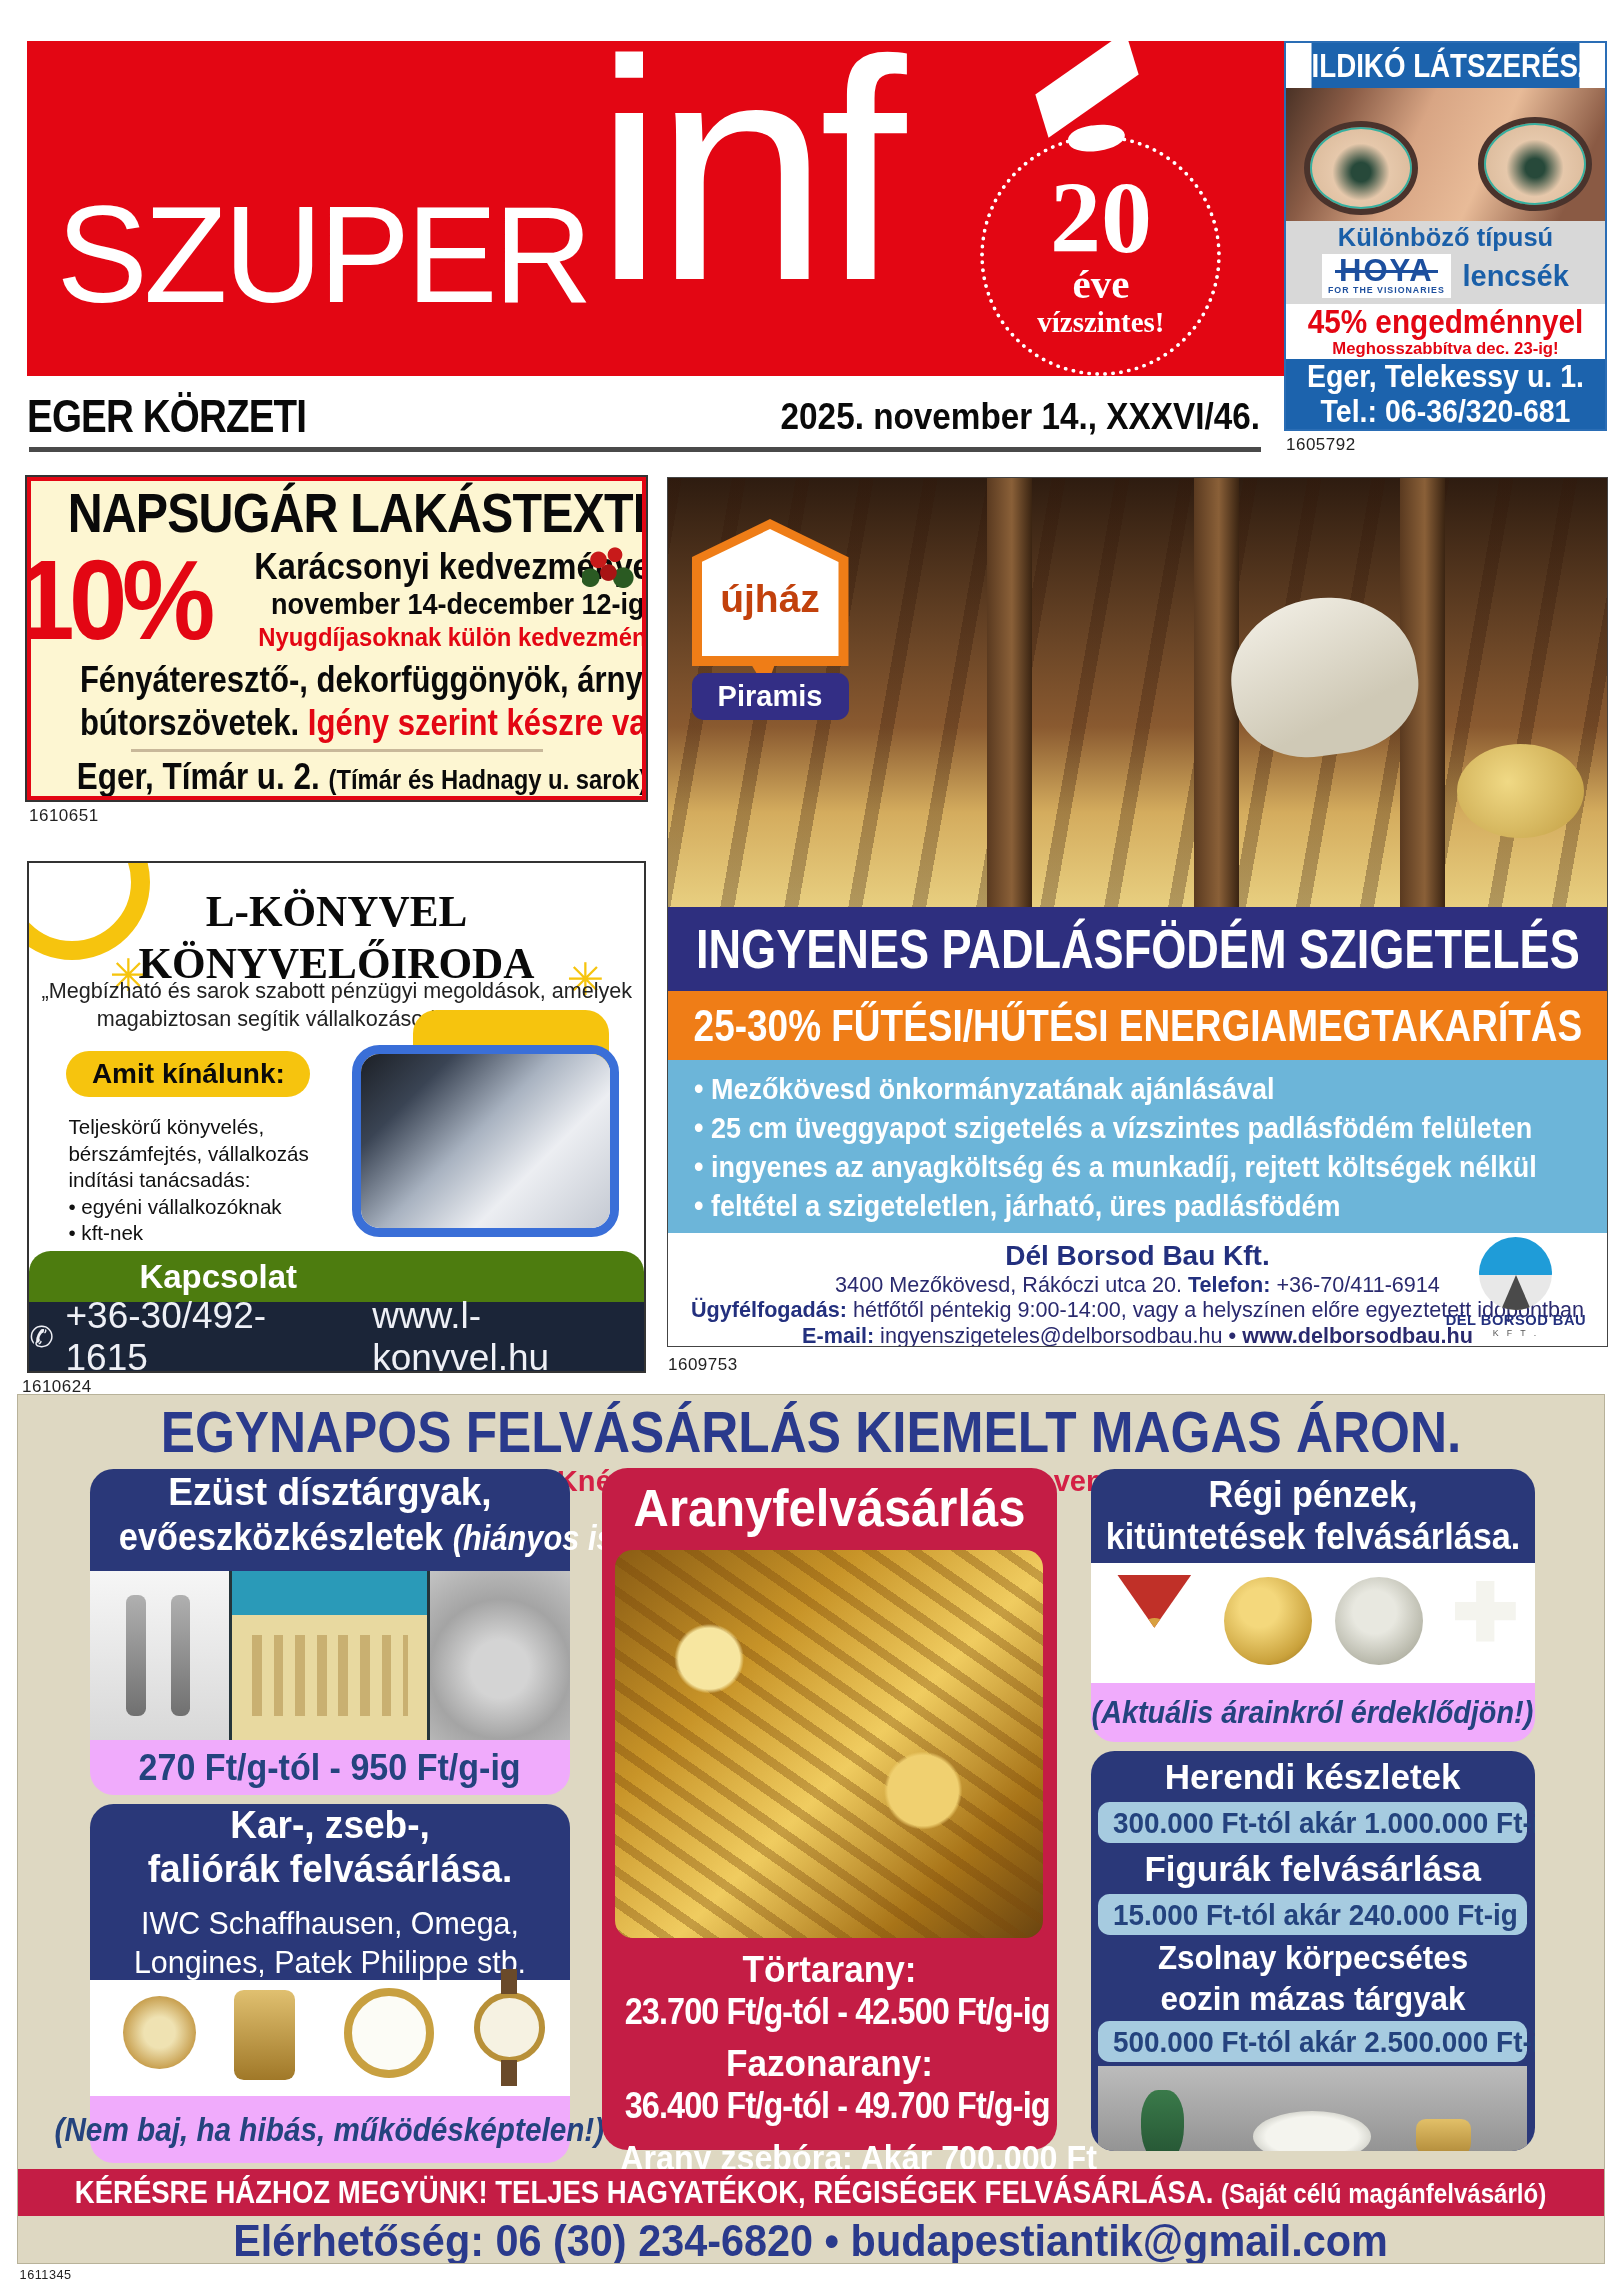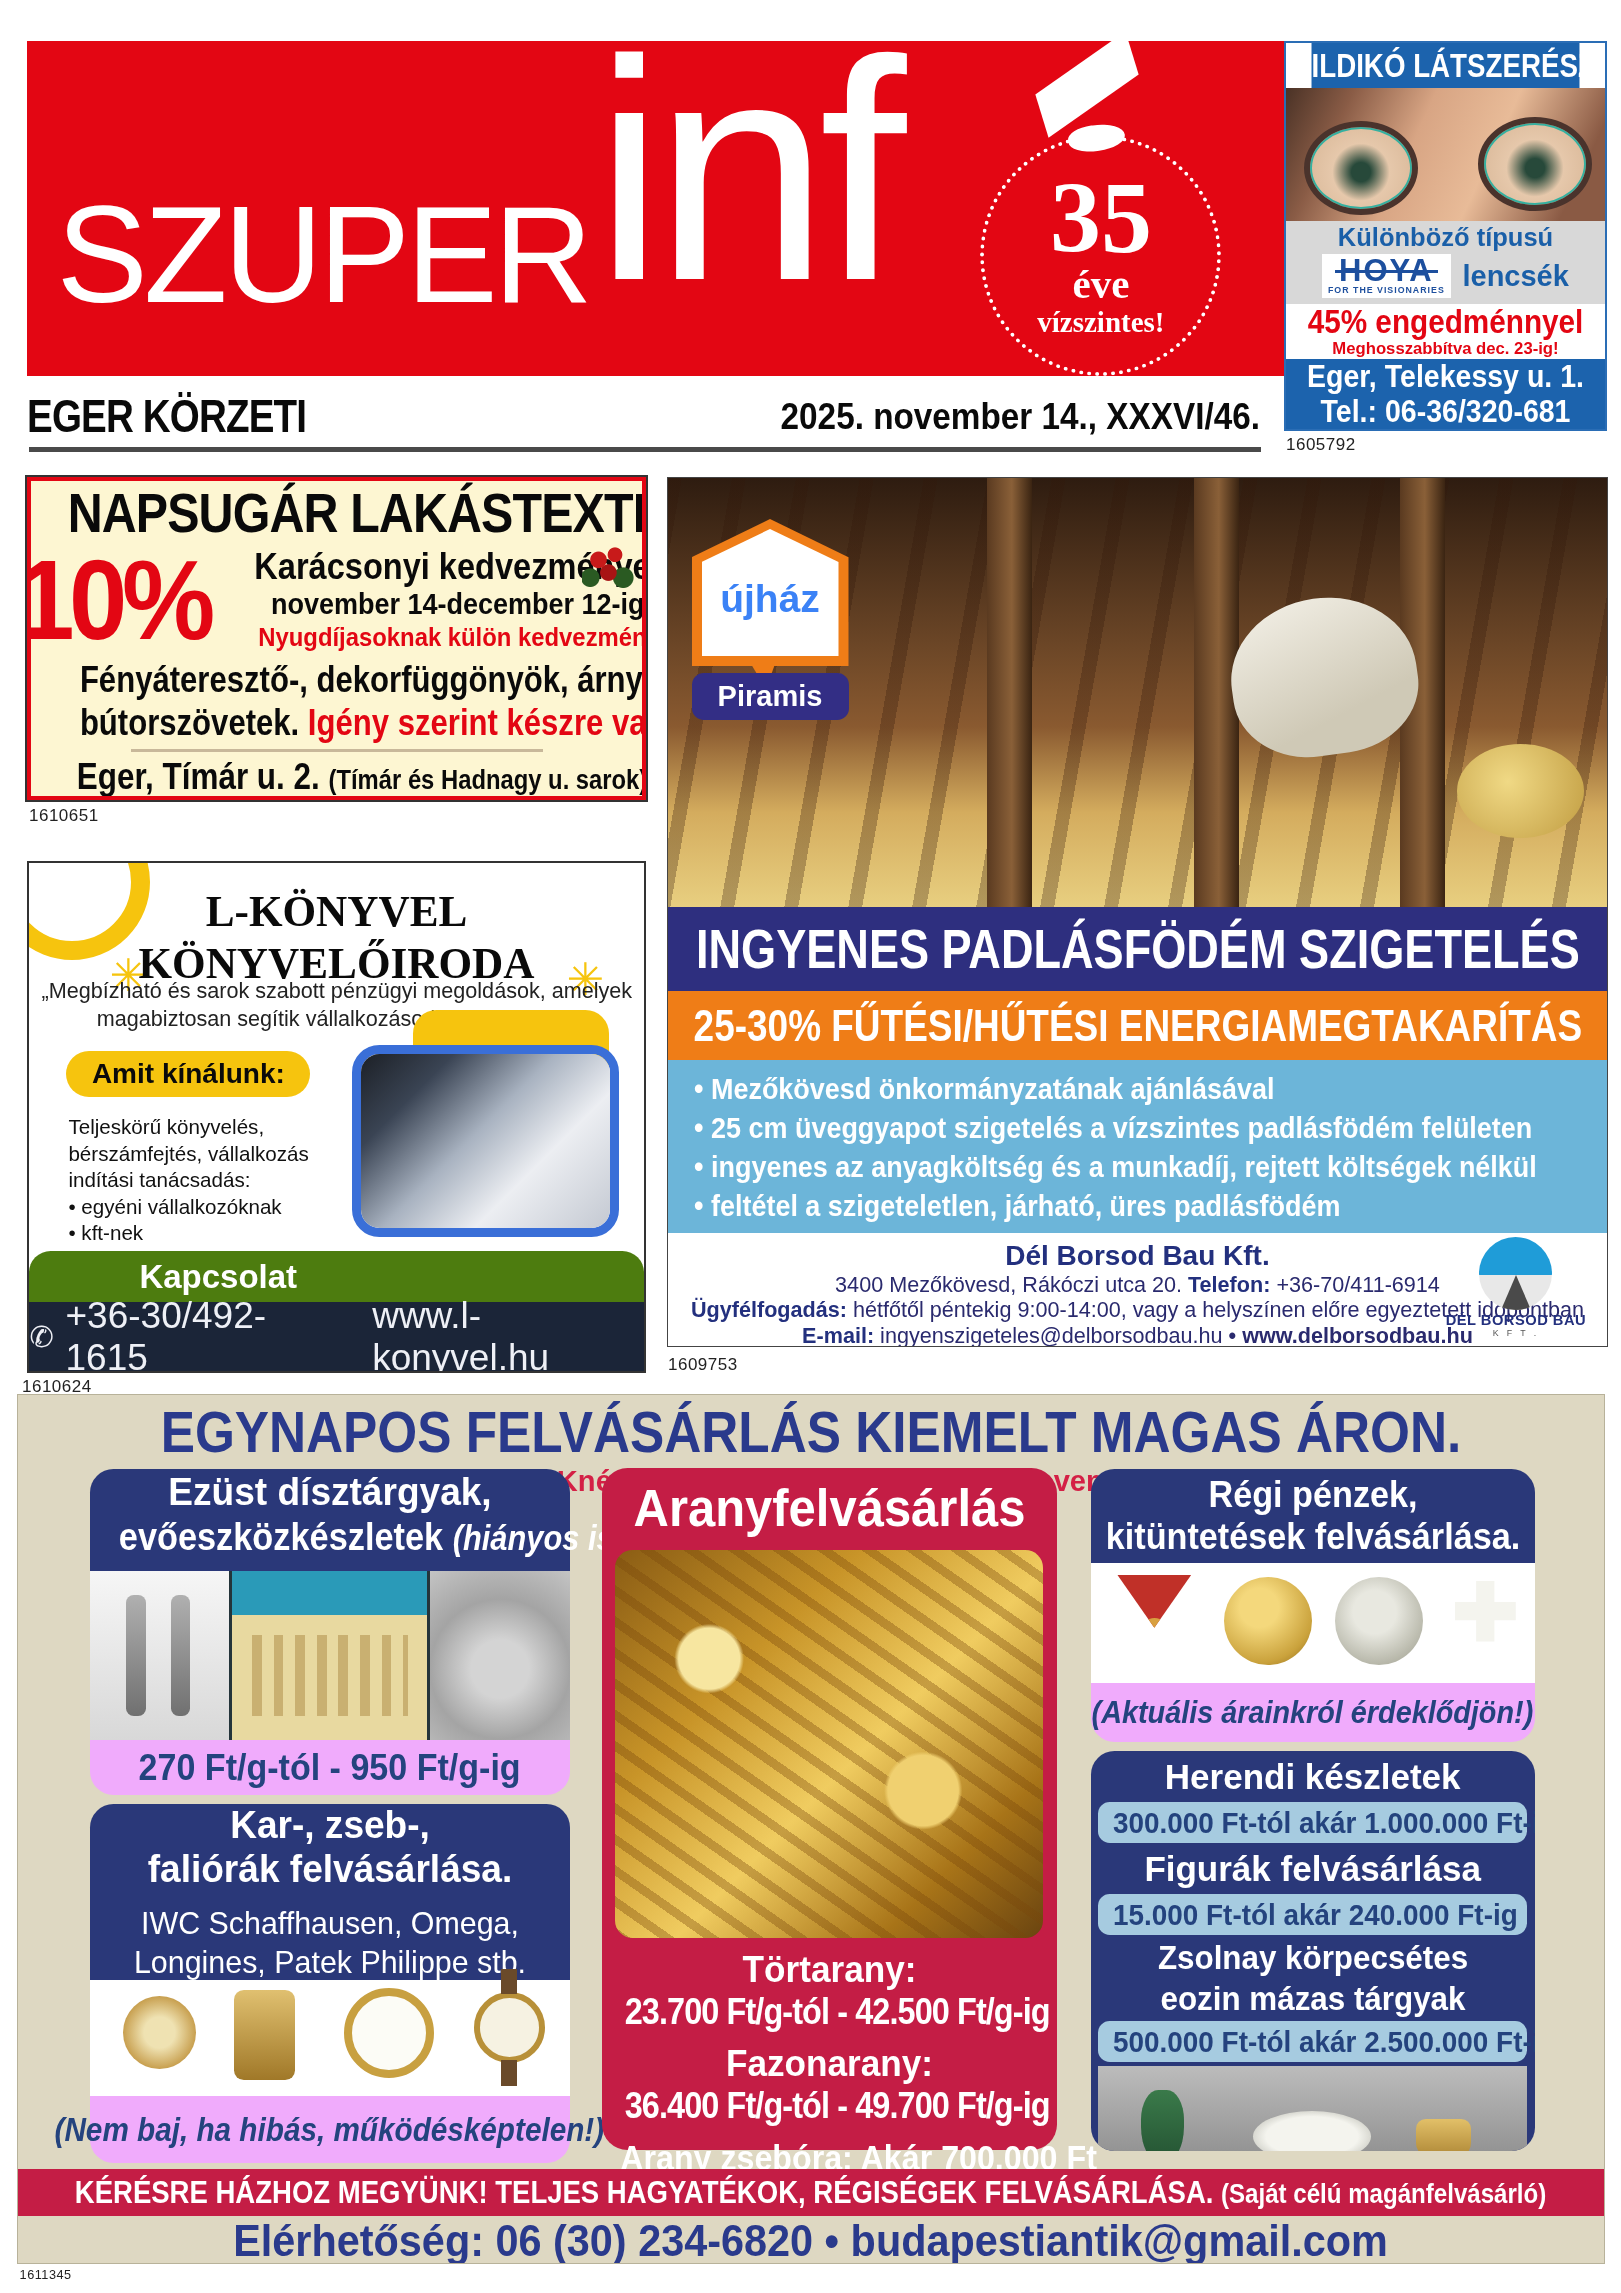--- a/index.html
+++ b/index.html
@@ -122,21 +122,21 @@
   .beam.b1{left:34%;}.beam.b2{left:56%;}.beam.b3{left:78%;}
   .worker{position:absolute;left:60%;top:28%;width:186px;height:157px;border-radius:50% 50% 42% 42%;
           background:linear-gradient(160deg,#f4f1e8,#cfc9b6 70%);transform:rotate(-8deg);}
   .insroll{position:absolute;left:84%;top:62%;width:127px;height:94px;border-radius:50%;
            background:radial-gradient(circle at 40% 40%,#f0d985,#caa84e 80%);}
   .ujhaz{position:absolute;left:23.5px;top:41px;width:167px;}
   .uh-house-border{width:157px;height:147px;background:#ef7d17;
       clip-path:polygon(50% 0,100% 26%,100% 100%,0 100%,0 26%);display:flex;align-items:center;justify-content:center;}
   .uh-house{width:137px;height:127px;background:#fff;clip-path:polygon(50% 0,100% 26%,100% 100%,0 100%,0 26%);
             display:flex;align-items:center;justify-content:center;}
-  .uh-word{color:#3b82f6;font-weight:bold;font-size:39px;margin-top:13px;}
+  .uh-word{color:#c2410c;font-weight:bold;font-size:39px;margin-top:13px;}
   .uh-tail{width:0;height:0;border-left:15.7px solid transparent;border-right:9.8px solid transparent;
            border-top:25.5px solid #ef7d17;margin-left:59px;margin-top:-2px;}
   .uh-piramis{margin-top:-15.7px;width:157px;height:47px;background:#332e85;border-radius:11.8px;color:#fff;
               font-weight:bold;font-size:29px;text-align:center;line-height:47px;}
   .ins-navy{height:84px;background:#2e2f7f;color:#fff;display:flex;align-items:center;justify-content:center;}
   .ins-navy div{font-weight:bold;font-size:55px;transform:scaleX(0.82);white-space:nowrap;}
   .ins-orange{height:69px;background:#ef7d17;color:#fff;display:flex;align-items:center;justify-content:center;}
   .ins-orange div{font-weight:bold;font-size:44px;transform:scaleX(0.84);white-space:nowrap;}
   .ins-sky{height:173px;background:#6cb5d9;color:#fff;padding:9.8px 0 0 25.5px;box-sizing:border-box;}
   .ins-bullet{font-weight:bold;font-size:29px;line-height:39px;transform:scaleX(0.93);transform-origin:left;white-space:nowrap;}
@@ -256,21 +256,21 @@
 <body>
 
 <div id="page">
 
   <div class="masthead">
     <div class="logo-szuper">SZUPER</div>
     <div class="logo-inf">inf</div>
     <div class="badge-accent"></div>
     <div class="badge">
       <div class="badge-hu"></div>
-      <div class="badge-35">35</div>
+      <div class="badge-35">20</div>
       <div class="badge-eve">éve</div>
       <div class="badge-biz">vízszintes!</div>
     </div>
   </div>
 
   <div class="optician">
     <div class="opt-header">ILDIKÓ LÁTSZERÉSZ</div>
     <div class="opt-photo">
       <div class="lens l1"></div>
       <div class="lens l2"></div>

